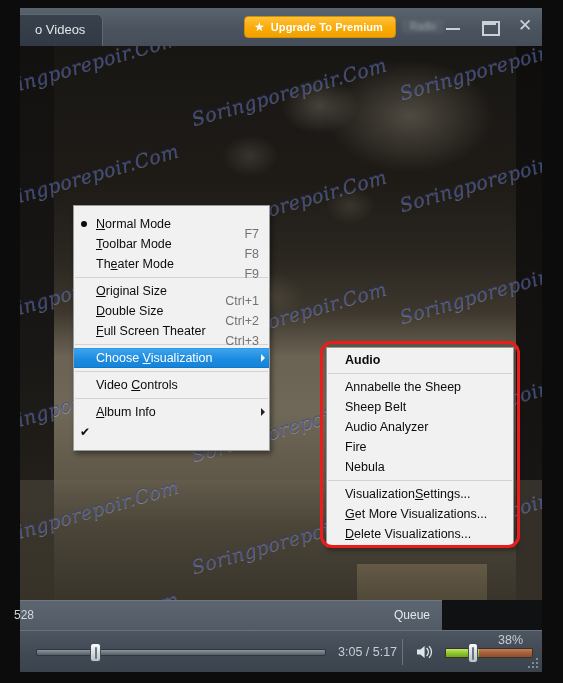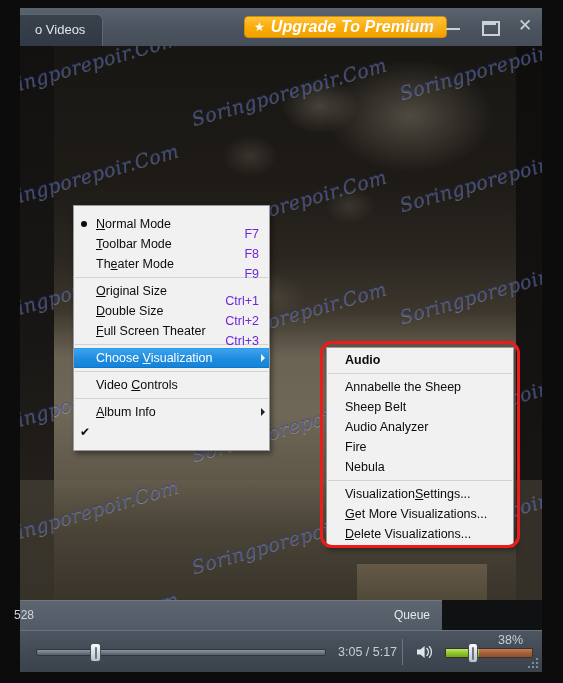--- a/index.html
+++ b/index.html
@@ -59,22 +59,22 @@
     height: 22px;
     padding: 0 12px 0 9px;
     display: flex; align-items: center; gap: 6px;
     background: linear-gradient(180deg,#ffc13a 0%, #f9ab07 55%, #f2a100 100%);
     border-radius: 4px;
     border: 1px solid #d08f00;
     cursor: pointer;
   }
   .upgrade-star { font-size: 12px; color: #fff; line-height: 1; }
   .upgrade-text {
-    font-size: 16px; font-weight: bold; color: #ffffff;
-    white-space: nowrap; letter-spacing: .1px; font-style: italic;
+    font-size: 11px; font-weight: bold; color: #ffffff;
+    white-space: nowrap; letter-spacing: .1px;
   }
 
   .blur-label {
     position: absolute;
     left: 382px; top: 12px;
     width: 42px; height: 14px;
     font-size: 10px;
     color: rgba(205,212,218,.55);
     text-align: center;
     background: rgba(255,255,255,.05);
@@ -315,21 +315,21 @@
     position: relative;
     height: 20px;
     display: flex; align-items: center;
     padding: 0 4px 0 22px;
     font-size: 12.5px;
     color: #0c0c0c;
     cursor: pointer;
     white-space: nowrap;
   }
   .mi .lbl { flex: 1; }
-  .mi .acc { color: #6d28d9; font-size: 12.5px; padding-right: 6px; margin-top: 20px; }
+  .mi .acc { color: #737373; font-size: 12.5px; padding-right: 6px; margin-top: 20px; }
   .mi.sel {
     background: linear-gradient(180deg,#3fa3ef 0%, #1c8ce0 55%, #1483da 100%);
     color: #ffffff;
     border-top: 1px solid #2f9ae9;
     border-bottom: 1px solid #1076c8;
   }
   .mi .bullet {
     position: absolute; left: 7px; top: 7px;
     width: 6px; height: 6px; border-radius: 50%;
     background: #0c0c0c;

